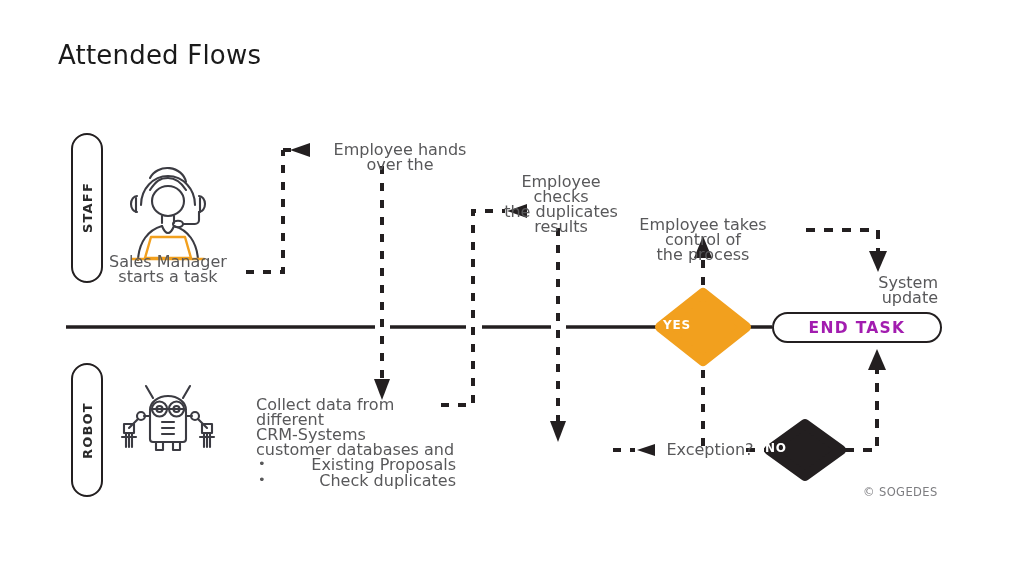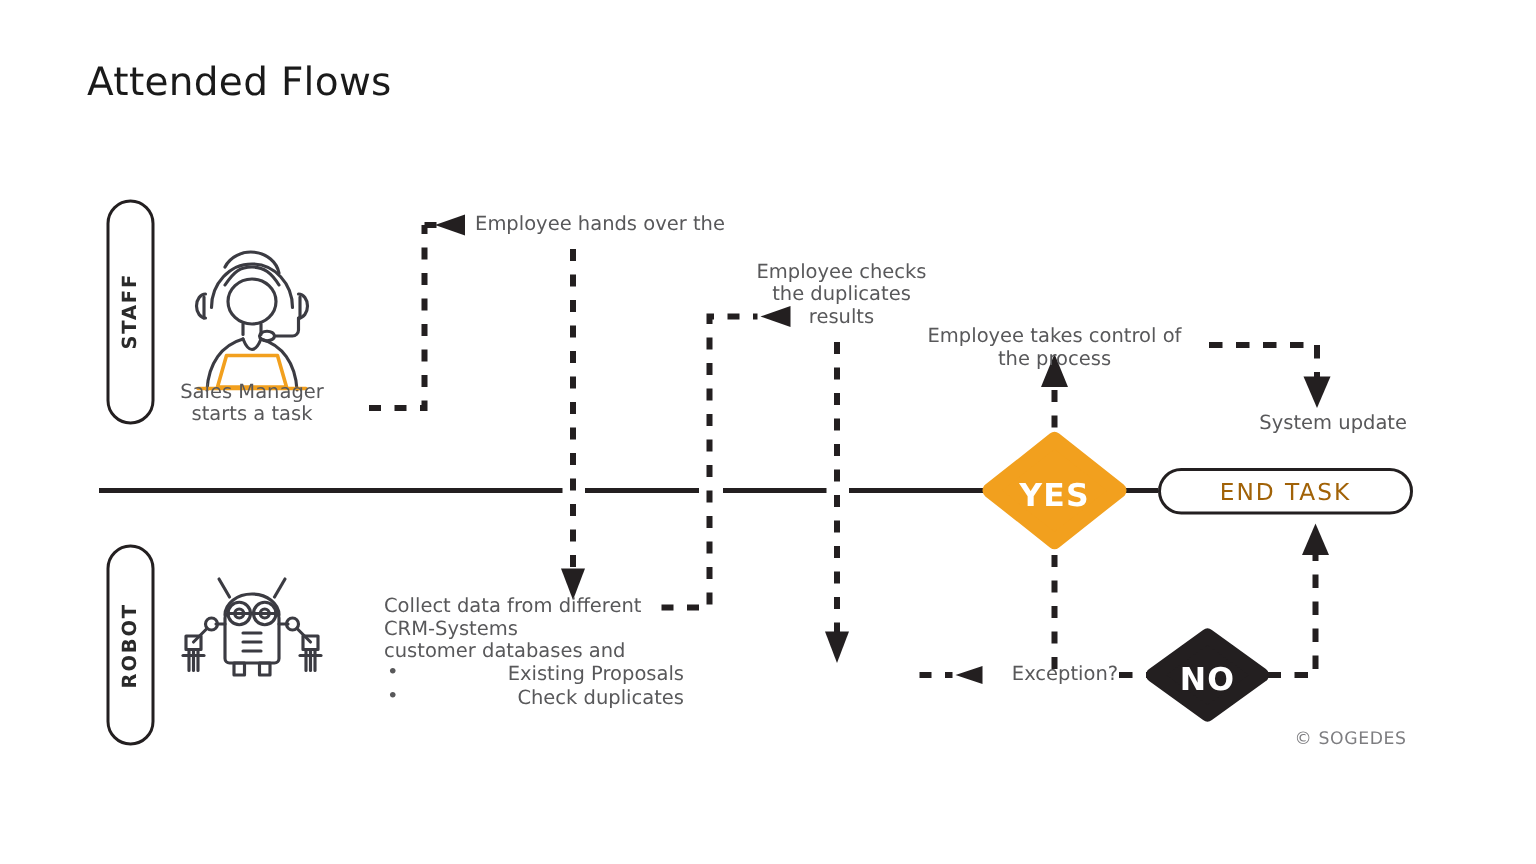--- a/index.html
+++ b/index.html
@@ -40,21 +40,21 @@
   .lane-label {
     position: absolute;
     font-size: 13px;
     font-weight: bold;
     color: #2a2a2a;
     letter-spacing: 1.2px;
     transform-origin: center center;
   }
   .txt {
     position: absolute;
-    font-size: 13px;
+    font-size: 16px;
     line-height: 15px;
     color: #58585a;
     font-family: "DejaVu Sans", sans-serif;
   }
   .txt.center { text-align: center; }
   .bullets {
     margin: 0;
     padding: 0;
     list-style: none;
     text-align: right;
@@ -69,30 +69,29 @@
     position: absolute;
     left: 2px;
     top: -1px;
     font-size: 13px;
     color: #58585a;
   }
   .diamond-label {
     position: absolute;
     color: #ffffff;
     font-weight: bold;
-    font-size: 21px;
+    font-size: 12px;
     letter-spacing: 0.8px;
-    text-align: center;
   }
   .pill-label {
     position: absolute;
-    font-weight: normal;
+    font-weight: bold;
     font-size: 15.5px;
     letter-spacing: 1.3px;
-    color: #a16207;
+    color: #a21caf;
     text-align: center;
     width: 100%;
   }
   .copyright {
     position: absolute;
     font-size: 11.5px;
     color: #7d7d80;
     letter-spacing: 0.4px;
   }
 </style>

